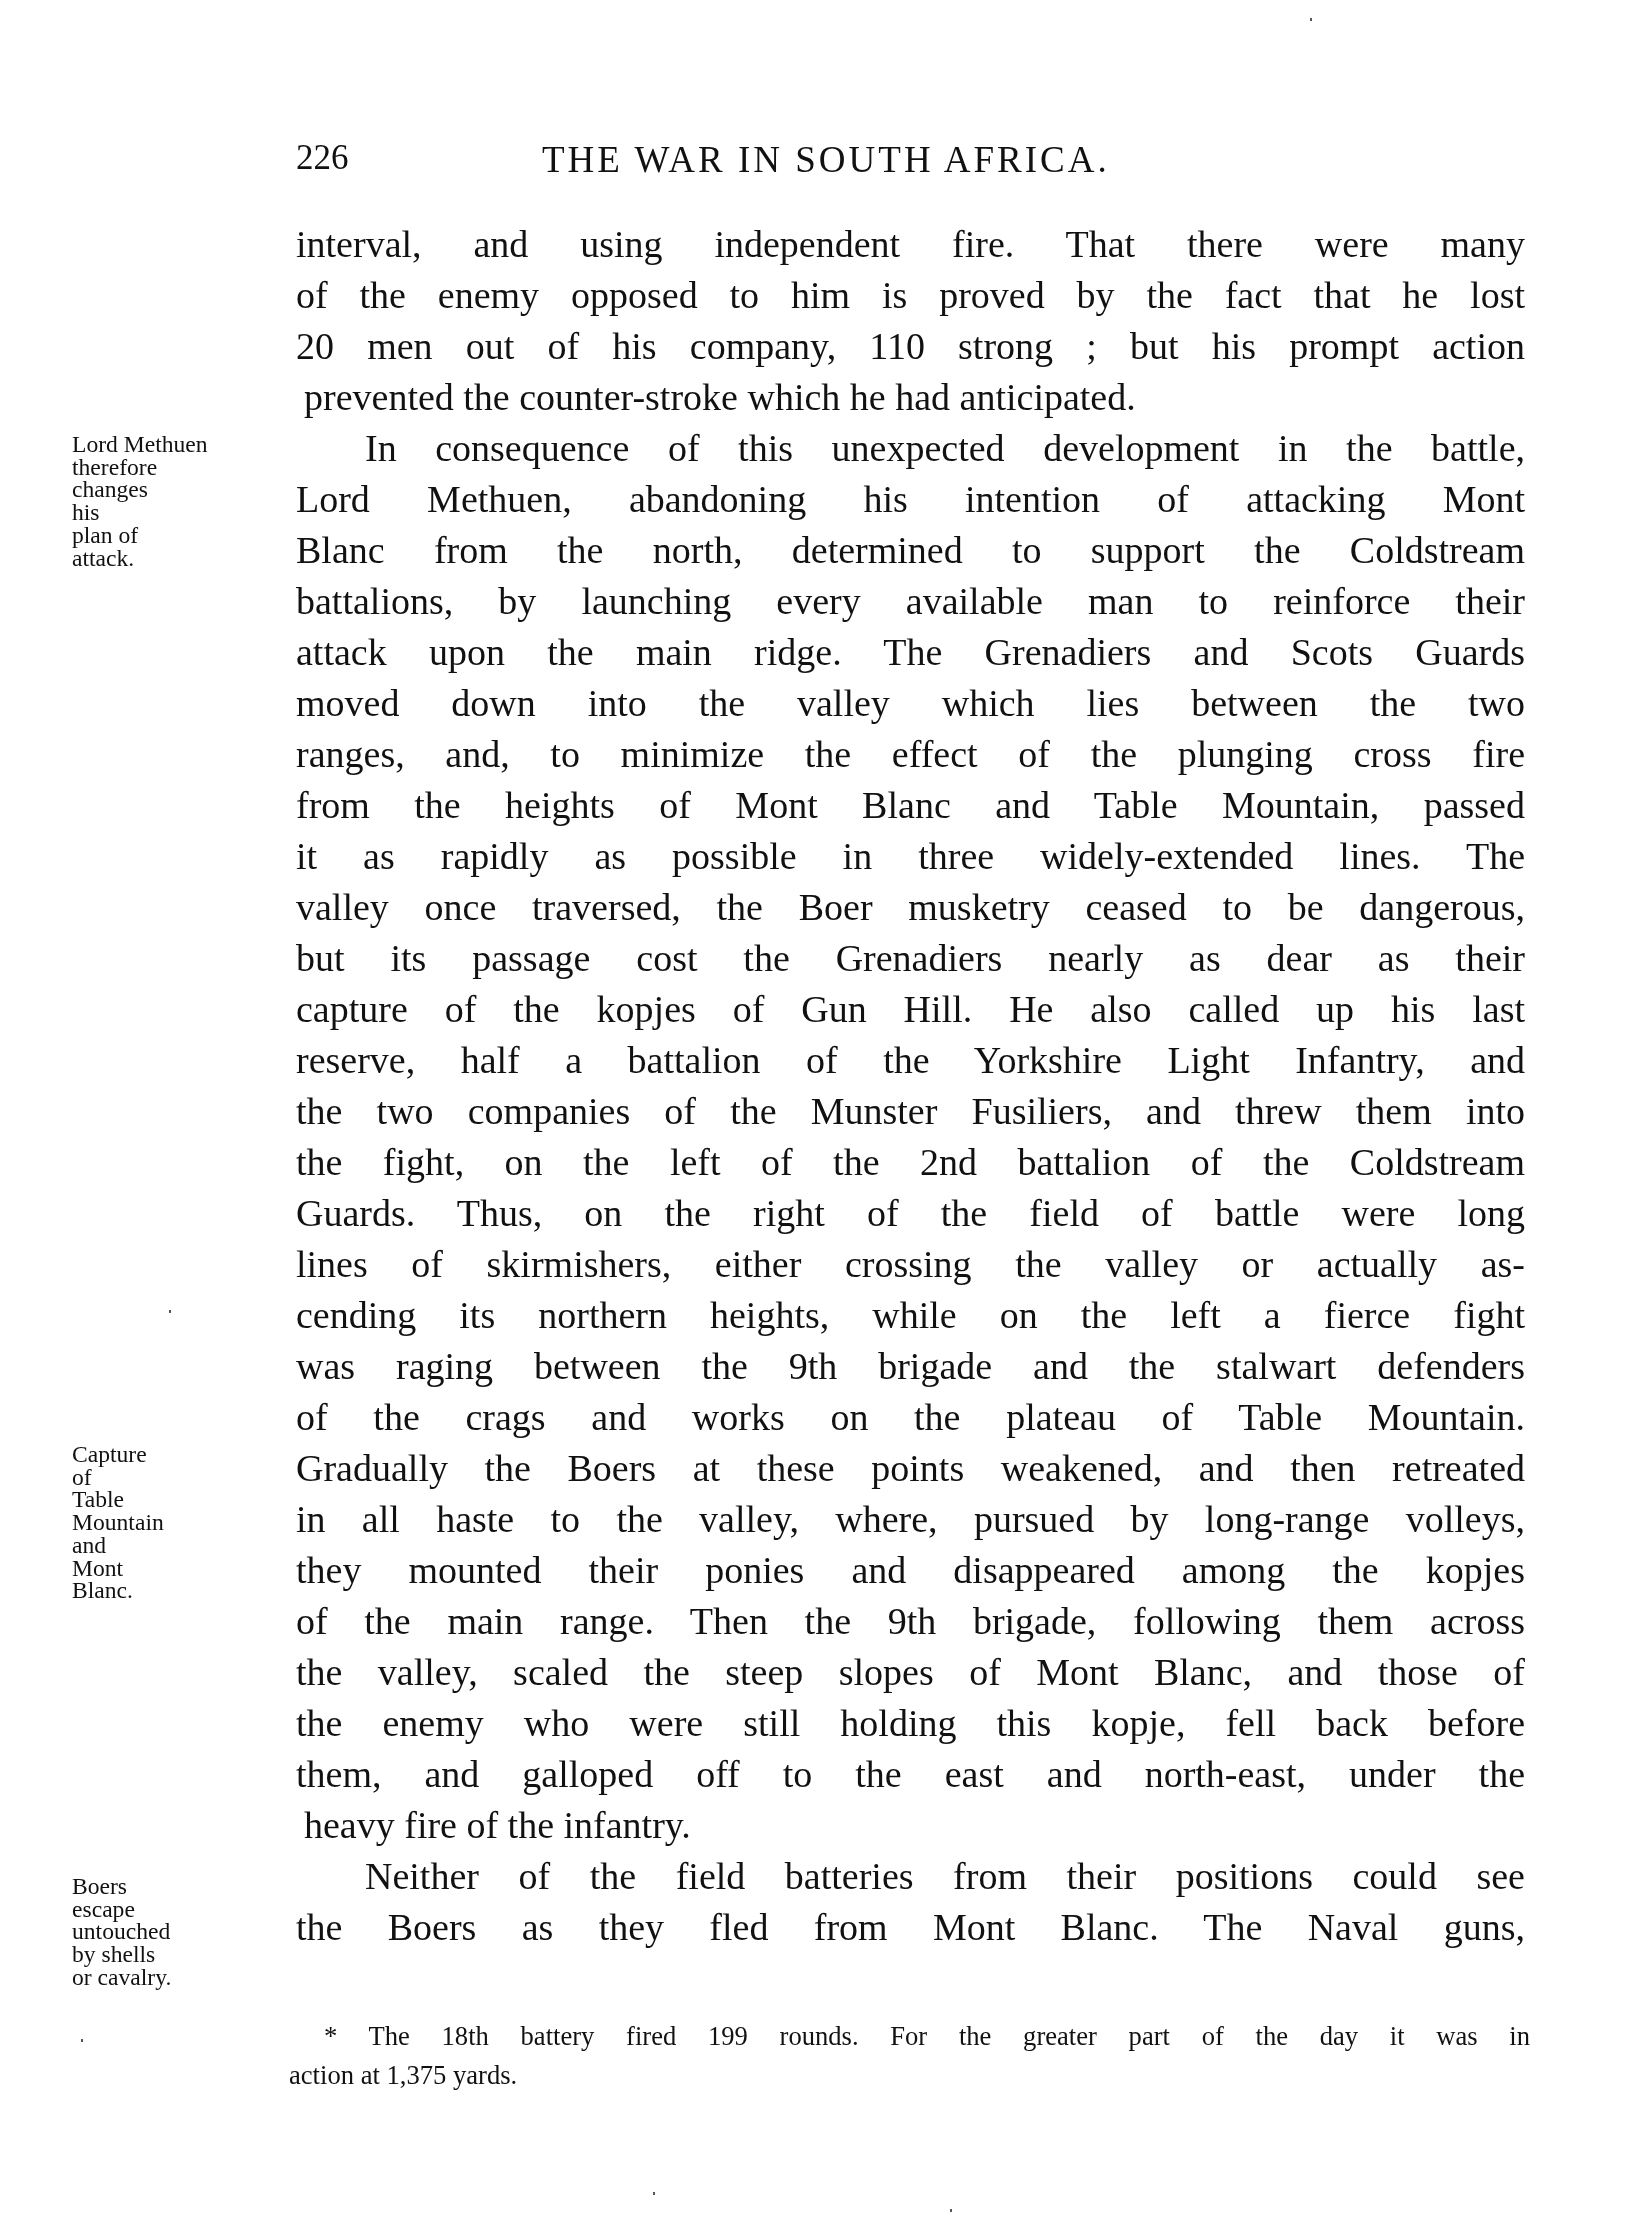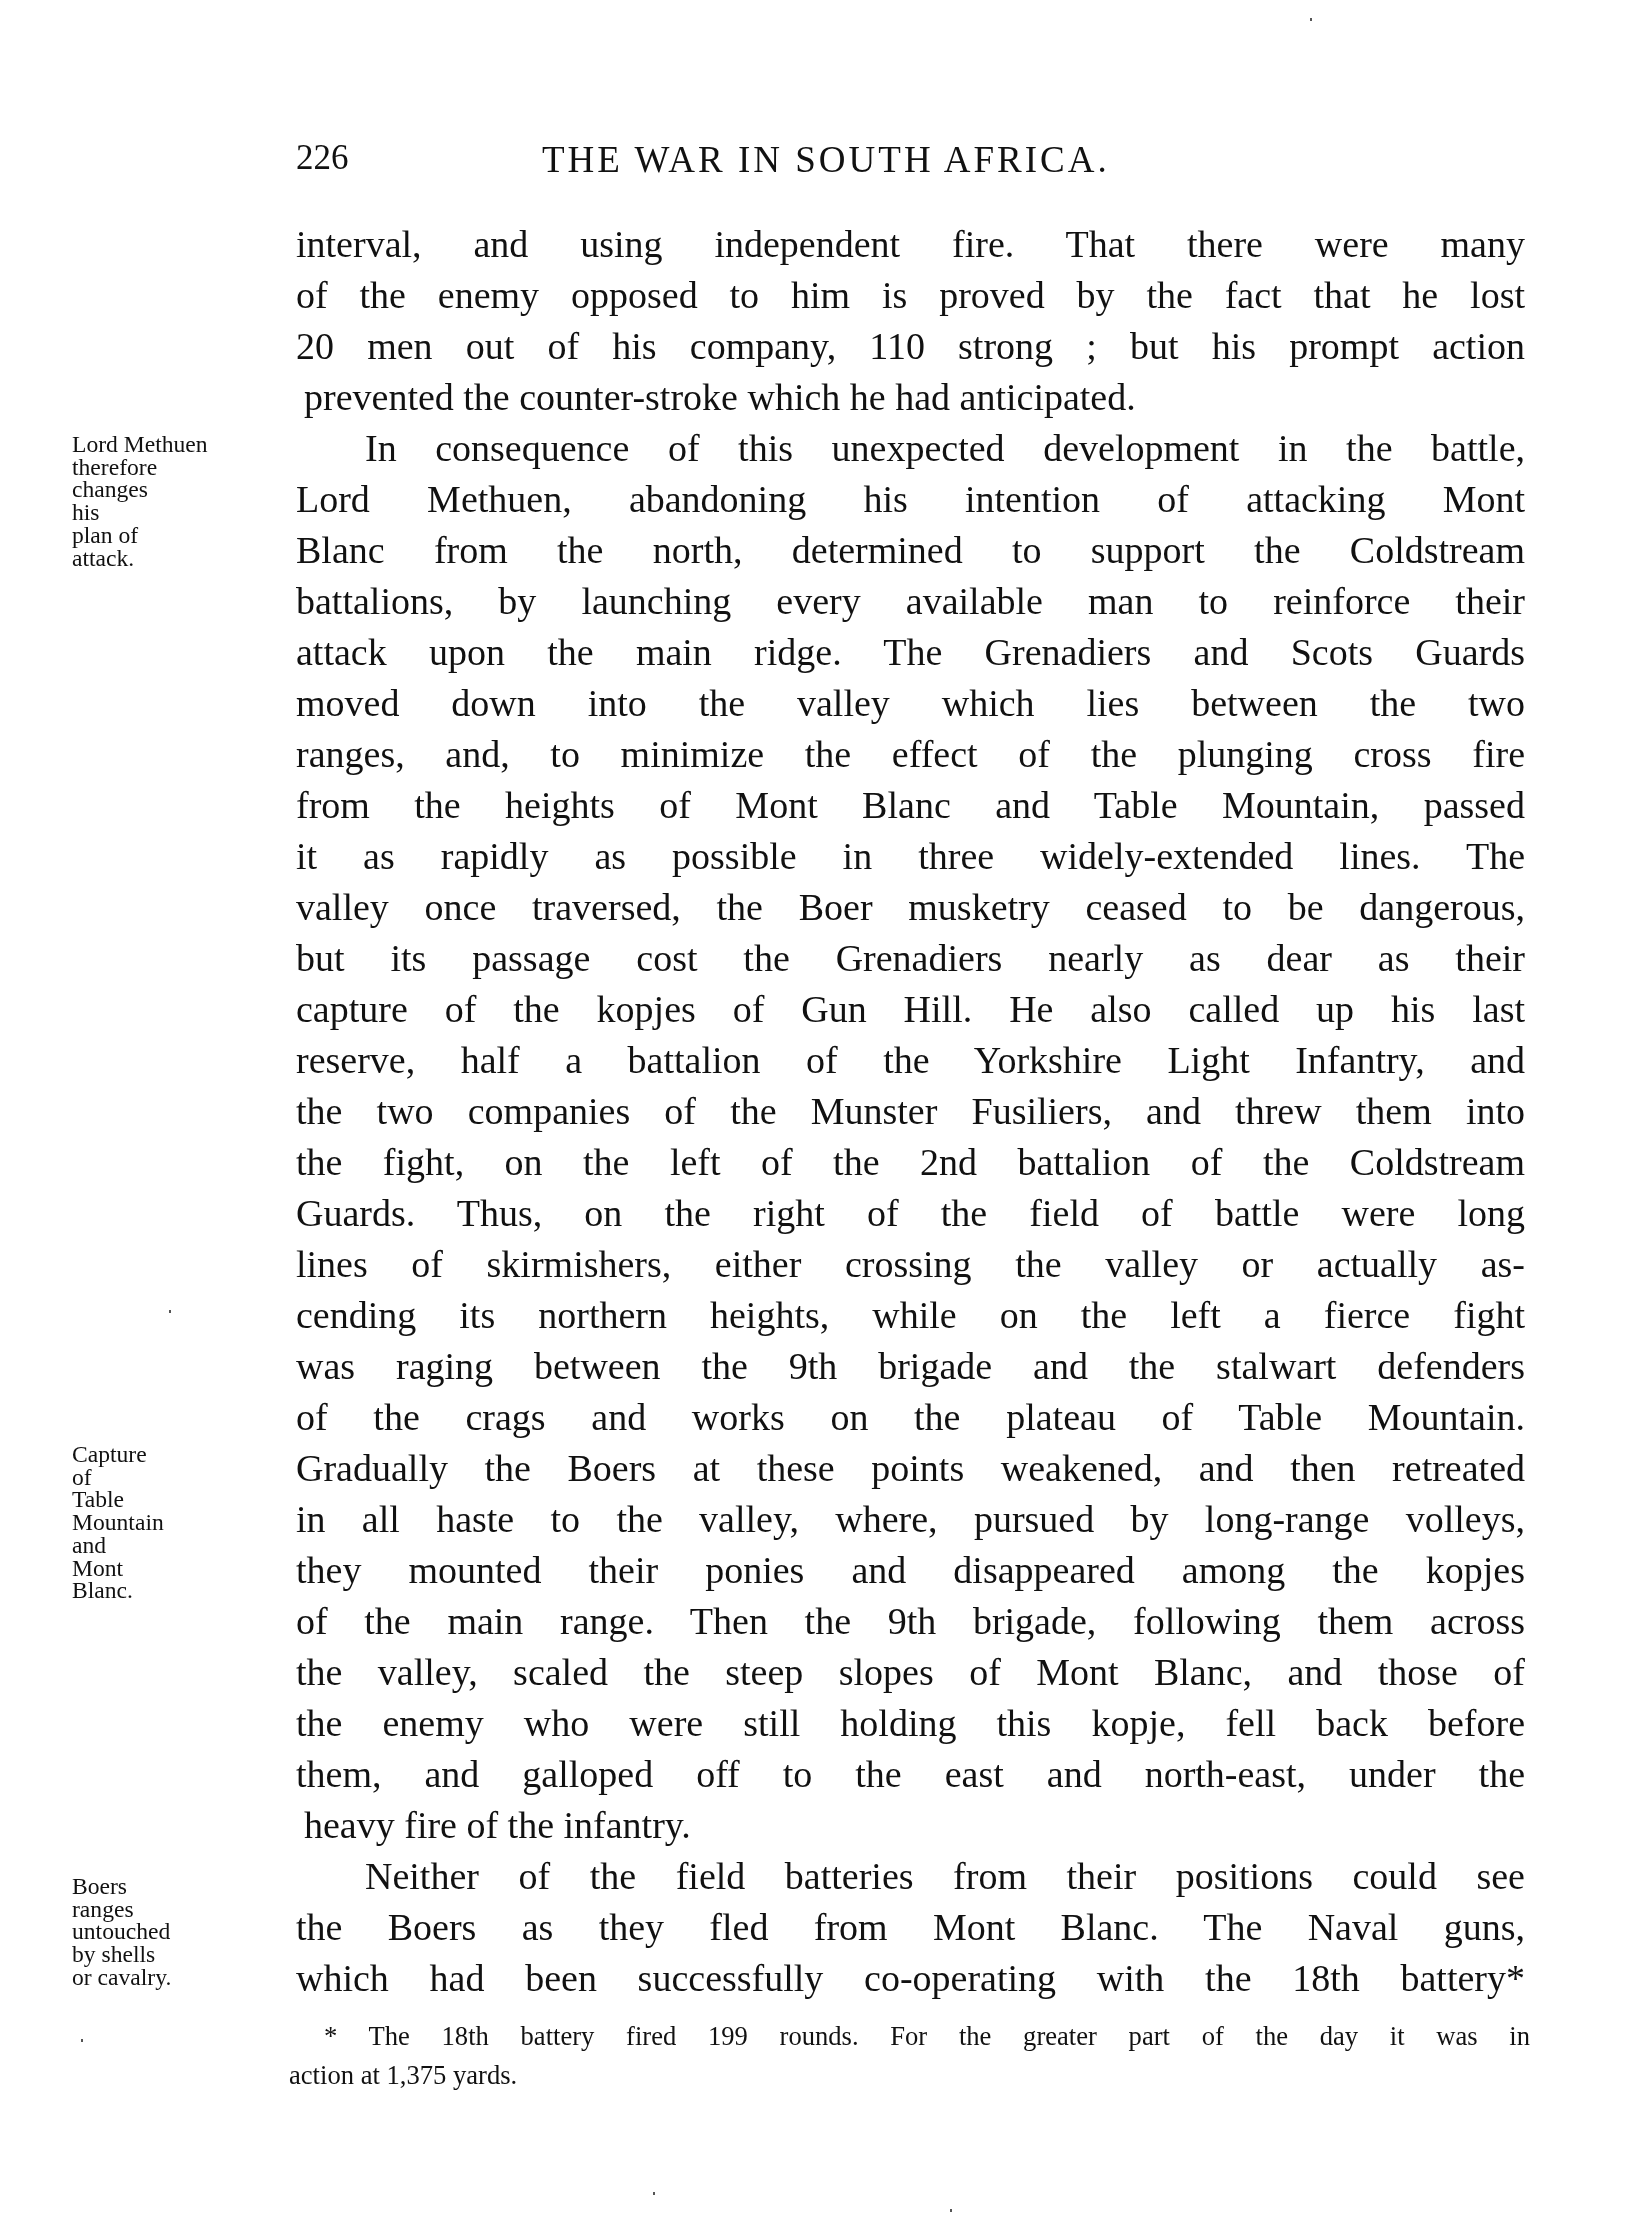--- a/index.html
+++ b/index.html
@@ -54,21 +54,20 @@
   <span class="line">Gradually the Boers at these points weakened, and then retreated</span>
   <span class="line">in all haste to the valley, where, pursued by long-range volleys,</span>
   <span class="line">they mounted their ponies and disappeared among the kopjes</span>
   <span class="line">of the main range. Then the 9th brigade, following them across</span>
   <span class="line">the valley, scaled the steep slopes of Mont Blanc, and those of</span>
   <span class="line">the enemy who were still holding this kopje, fell back before</span>
   <span class="line">them, and galloped off to the east and north-east, under the</span>
   <span class="line last">heavy fire of the infantry.</span>
   <span class="line indent">Neither of the field batteries from their positions could see</span>
   <span class="line">the Boers as they fled from Mont Blanc. The Naval guns,</span>
-  <span class="line">which had been successfully co-operating with the 18th battery*</span>
 </div>
 
 <div class="sidenote" style="top:433px;">
   <span>Lord Methuen</span>
   <span>therefore</span>
   <span>changes</span>
   <span>his</span>
   <span>plan of</span>
   <span>attack.</span>
 </div>
@@ -78,21 +77,21 @@
   <span>of</span>
   <span>Table</span>
   <span>Mountain</span>
   <span>and</span>
   <span>Mont</span>
   <span>Blanc.</span>
 </div>
 
 <div class="sidenote" style="top:1875px;">
   <span>Boers</span>
-  <span>ranges</span>
+  <span>escape</span>
   <span>untouched</span>
   <span>by shells</span>
   <span>or cavalry.</span>
 </div>
 
 <div class="footnote">
   <span class="fl first">* The 18th battery fired 199 rounds. For the greater part of the day it was in</span>
   <span class="fl">action at 1,375 yards.</span>
 </div>
 

